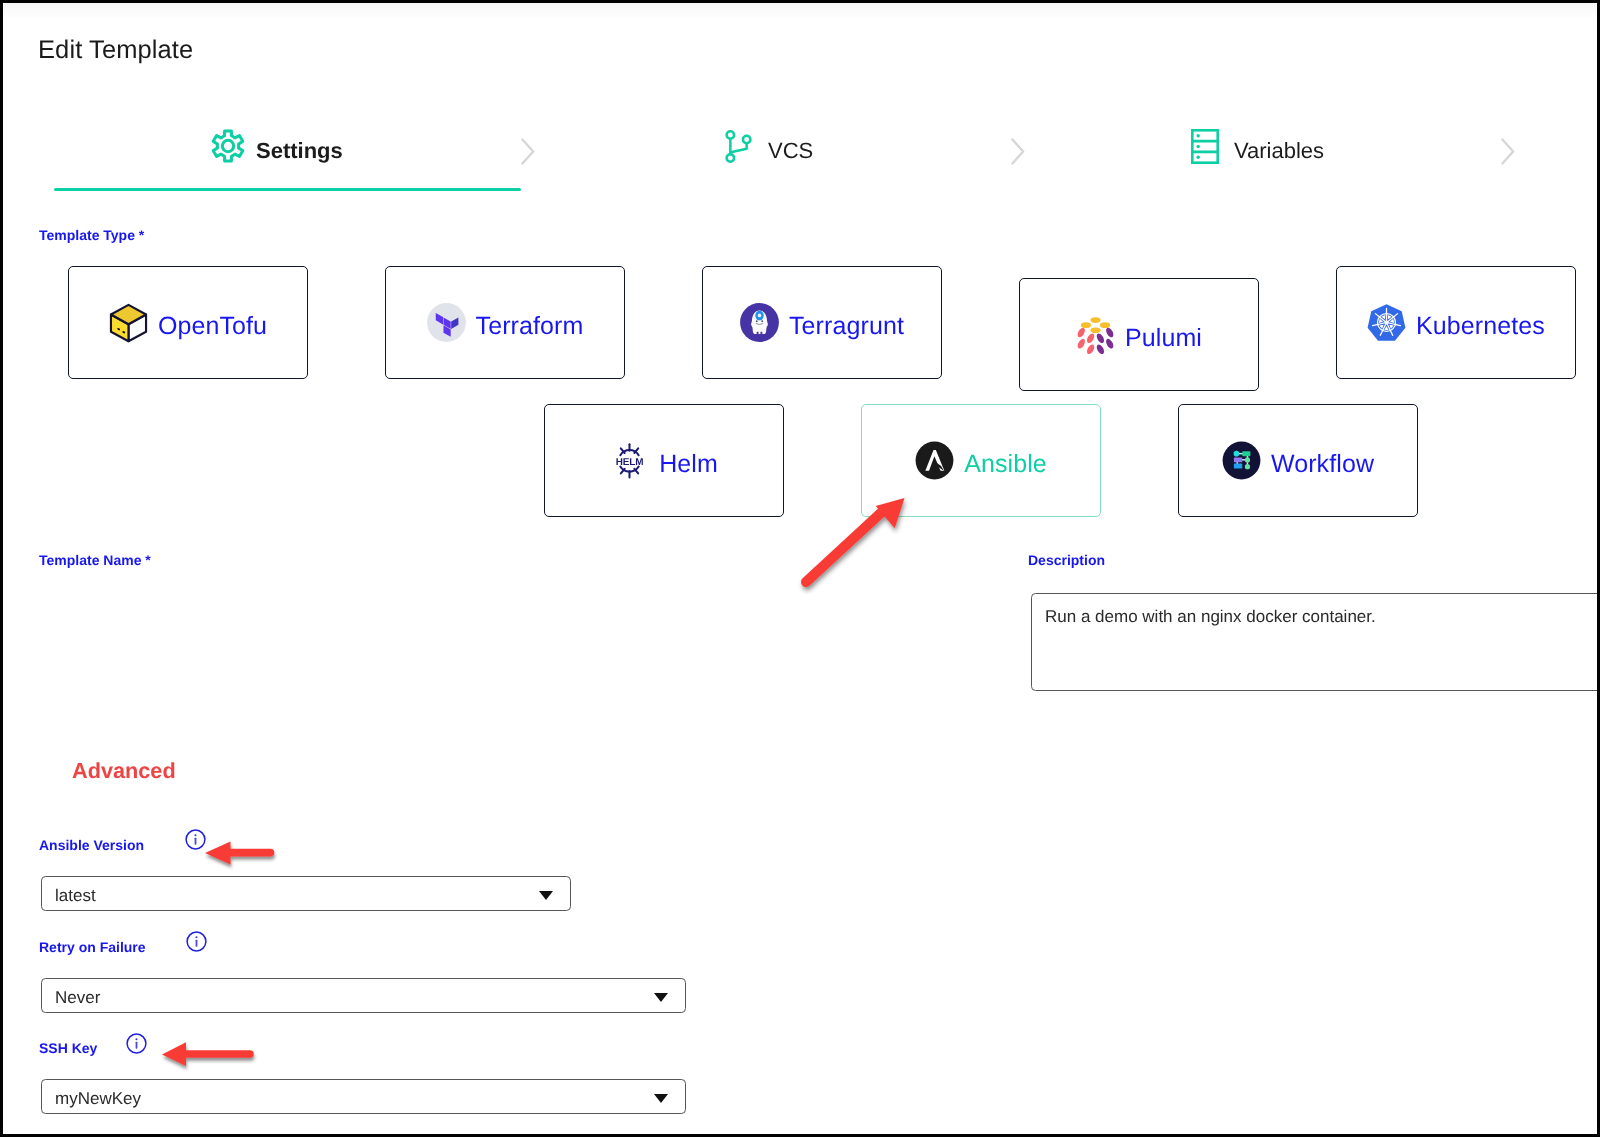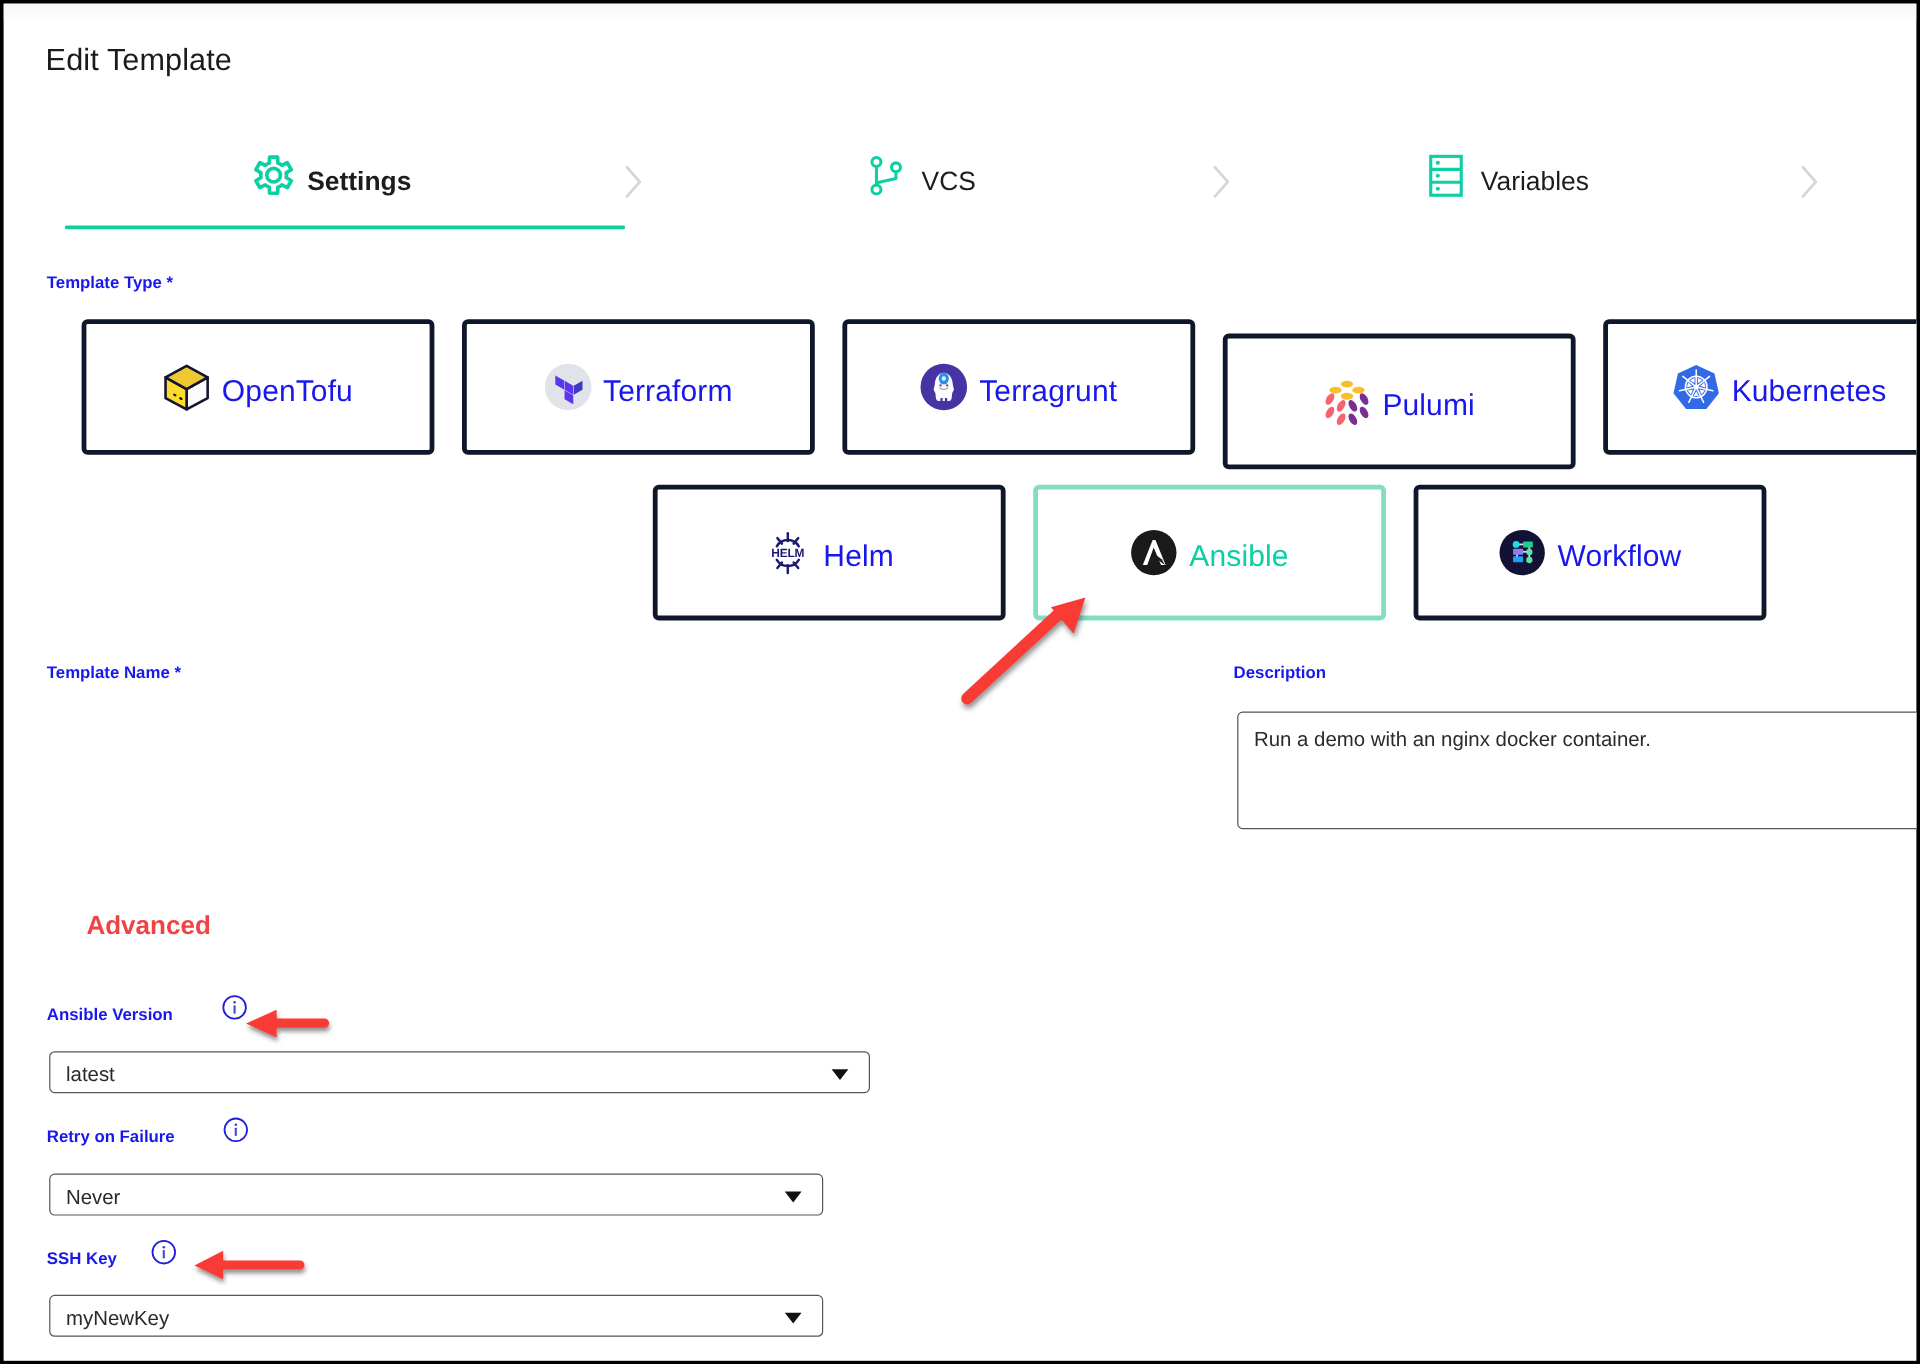--- a/index.html
+++ b/index.html
@@ -18,21 +18,21 @@
   .tab .tlabel{font-size:22px;color:#1c1c1c;white-space:nowrap;position:relative;top:5px;}
   .tab.active .tlabel{font-weight:700;}
   .tab-underline{position:absolute;height:3px;background:#0ccfa4;border-radius:2px;}
   .tab-chevron{position:absolute;top:0;}
 
   
   .field-label{position:absolute;font-size:14px;color:#1818ee;white-space:nowrap;font-weight:700;}
   .req{color:#1818ee;}
 
   
-  .type-card{position:absolute;width:294px;height:113px;border:4px solid #0f172a;border-radius:5px;
+  .type-card{position:absolute;width:240px;height:113px;border:1px solid #0f172a;border-radius:5px;
     background:#fff;box-sizing:border-box;display:flex;align-items:center;justify-content:center;gap:10px;}
   .type-card.sel{border-color:#83ddc0;}
   .type-card .cl{font-size:25px;position:relative;top:4px;color:#1818ee;white-space:nowrap;letter-spacing:.1px;}
   .type-card.sel .cl{color:#0ccfa4;}
   .type-ico{width:39px;height:39px;flex:0 0 39px;display:block;}
 
   
   .inp{position:absolute;box-sizing:border-box;border:1px solid #565656;border-radius:4.5px;background:#fff;}
   .inp .val{position:absolute;left:13px;font-size:17px;color:#2a2a2a;white-space:nowrap;}
   .sel-arrow{position:absolute;width:0;height:0;border-left:7px solid transparent;border-right:7px solid transparent;
@@ -256,21 +256,21 @@
 
   <div id="advanced-fields">
       <div class="field-label" style="left: 36px; top: 834px;"><span>Ansible Version</span></div>
       <div class="info-ico" style="left: 182px; top: 826px;">
         <svg width="21" height="21" viewBox="0 0 21 21">
           <circle cx="10.5" cy="10.5" r="9.4" fill="none" stroke="#1f1fdd" stroke-width="1.5"></circle>
           <circle cx="10.5" cy="6.3" r="1.05" fill="#3b3bd8"></circle>
           <rect x="9.6" y="8.7" width="1.8" height="7.0" rx="0.6" fill="#4a4ae0"></rect>
         </svg>
       </div>
-      <div class="inp" style="left: 38px; top: 873px; width: 684px; height: 35px;">
+      <div class="inp" style="left: 38px; top: 873px; width: 530px; height: 35px;">
         <div class="val" style="top:9px;">latest</div>
         <div class="sel-arrow" style="right:17px;top:14px;"></div>
       </div>
       <div class="field-label" style="left: 36px; top: 936px;"><span>Retry on Failure</span></div>
       <div class="info-ico" style="left: 183px; top: 928px;">
         <svg width="21" height="21" viewBox="0 0 21 21">
           <circle cx="10.5" cy="10.5" r="9.4" fill="none" stroke="#1f1fdd" stroke-width="1.5"></circle>
           <circle cx="10.5" cy="6.3" r="1.05" fill="#3b3bd8"></circle>
           <rect x="9.6" y="8.7" width="1.8" height="7.0" rx="0.6" fill="#4a4ae0"></rect>
         </svg>

